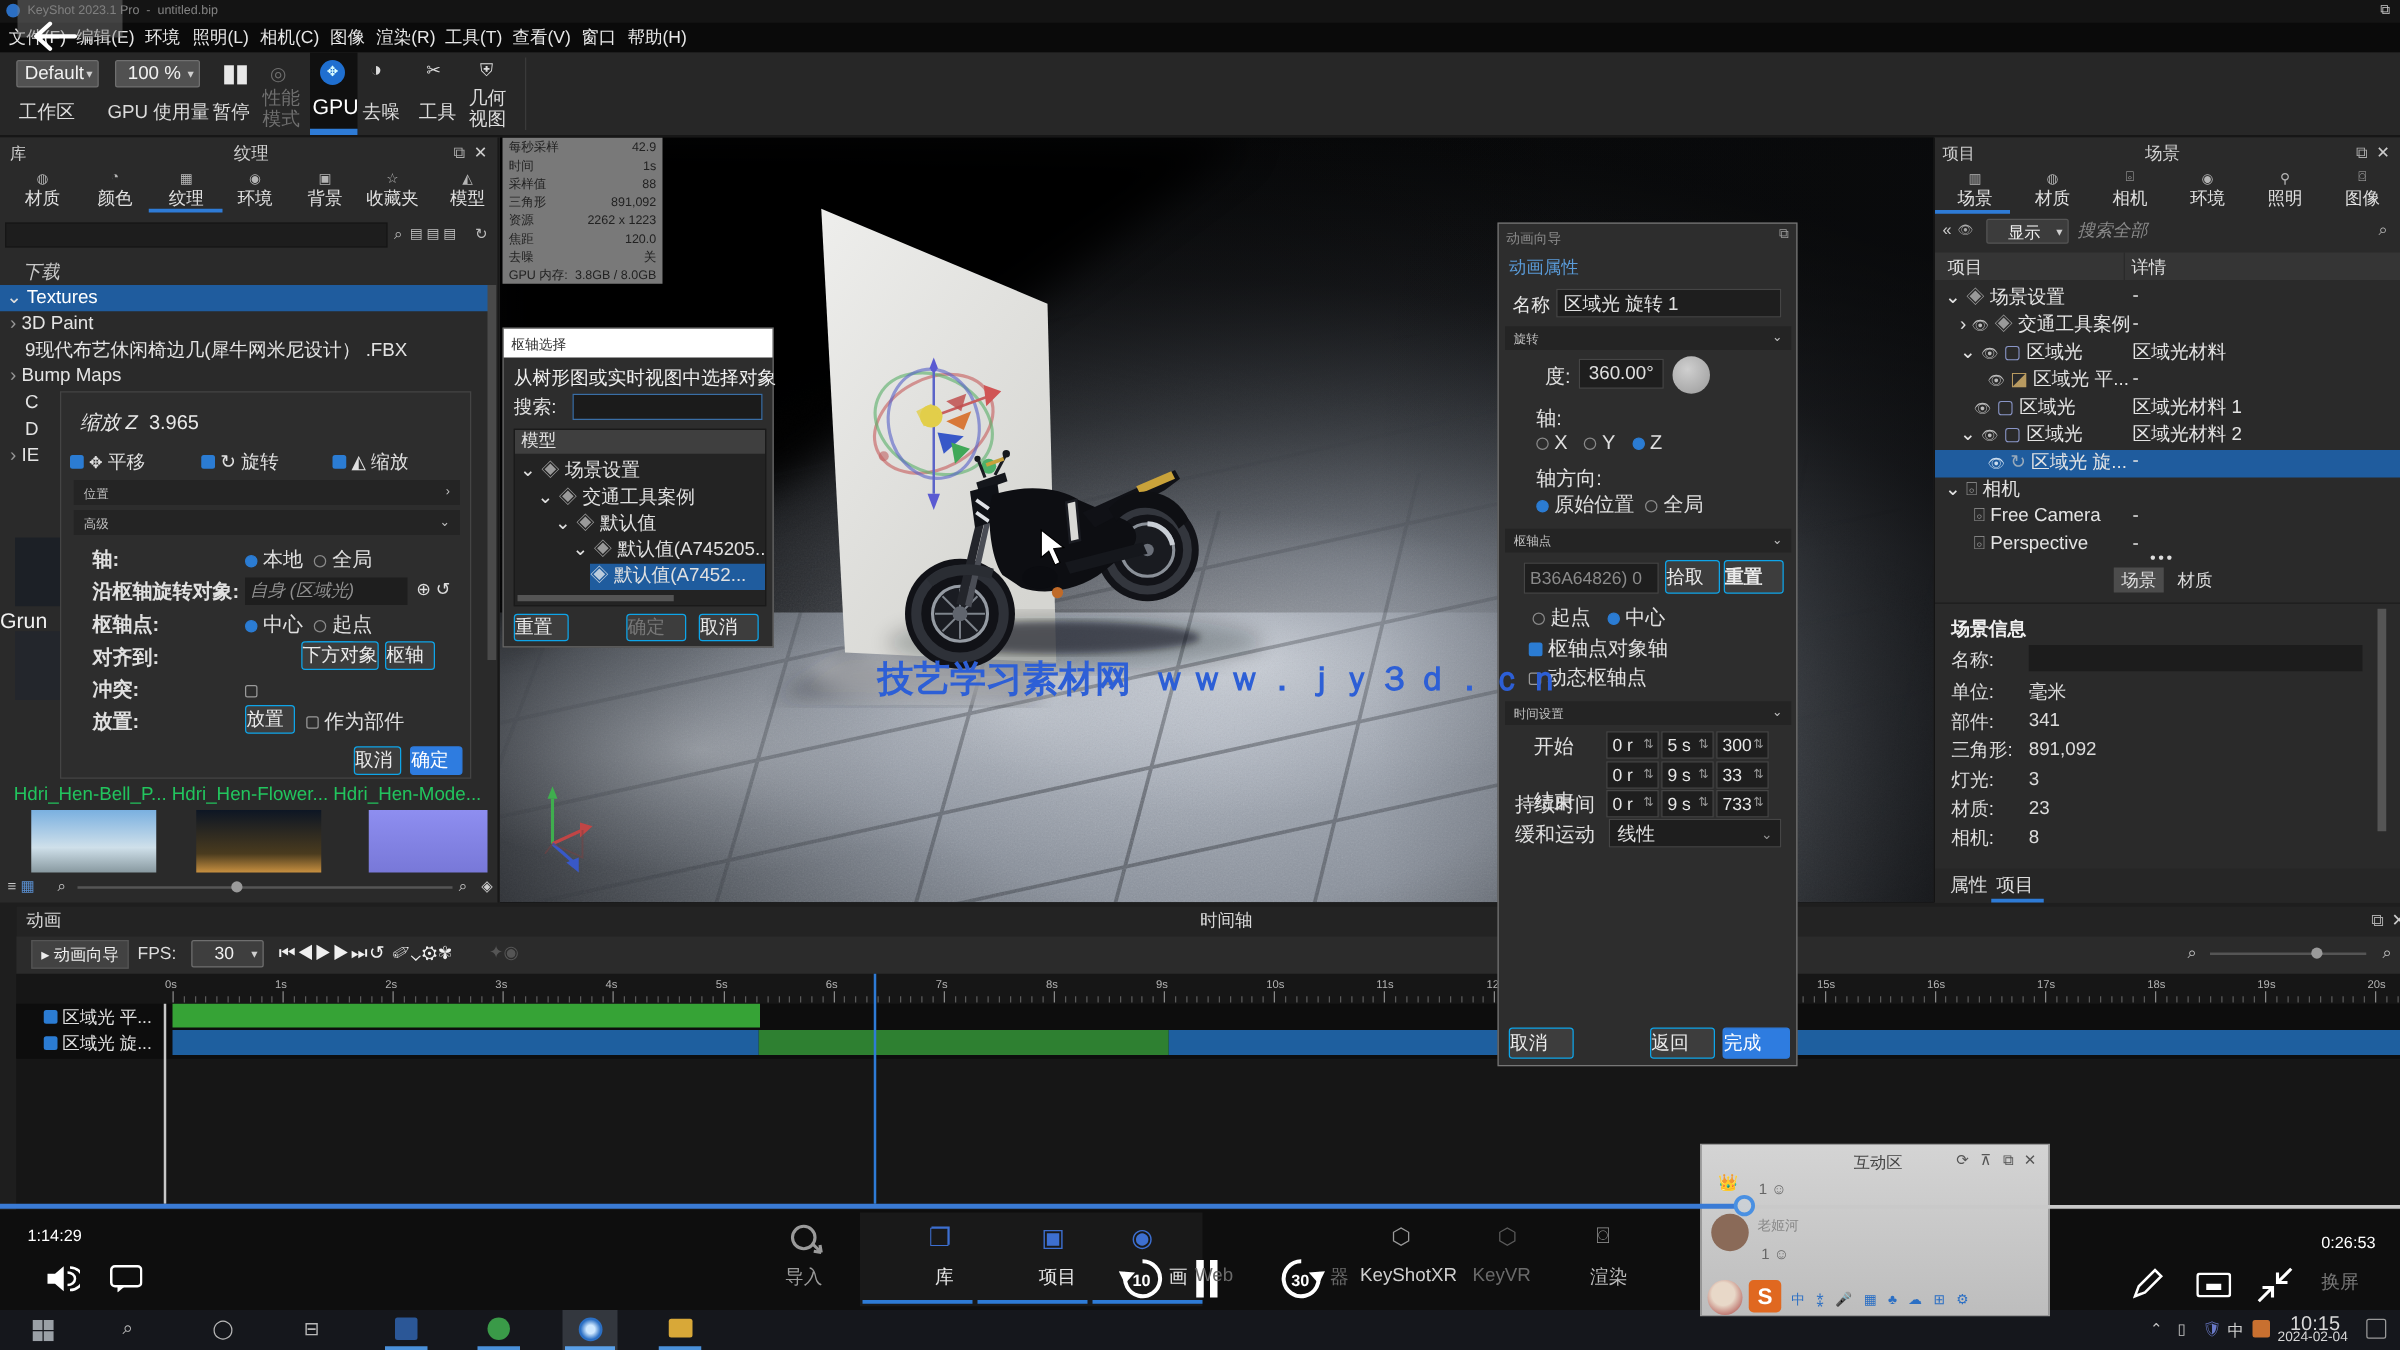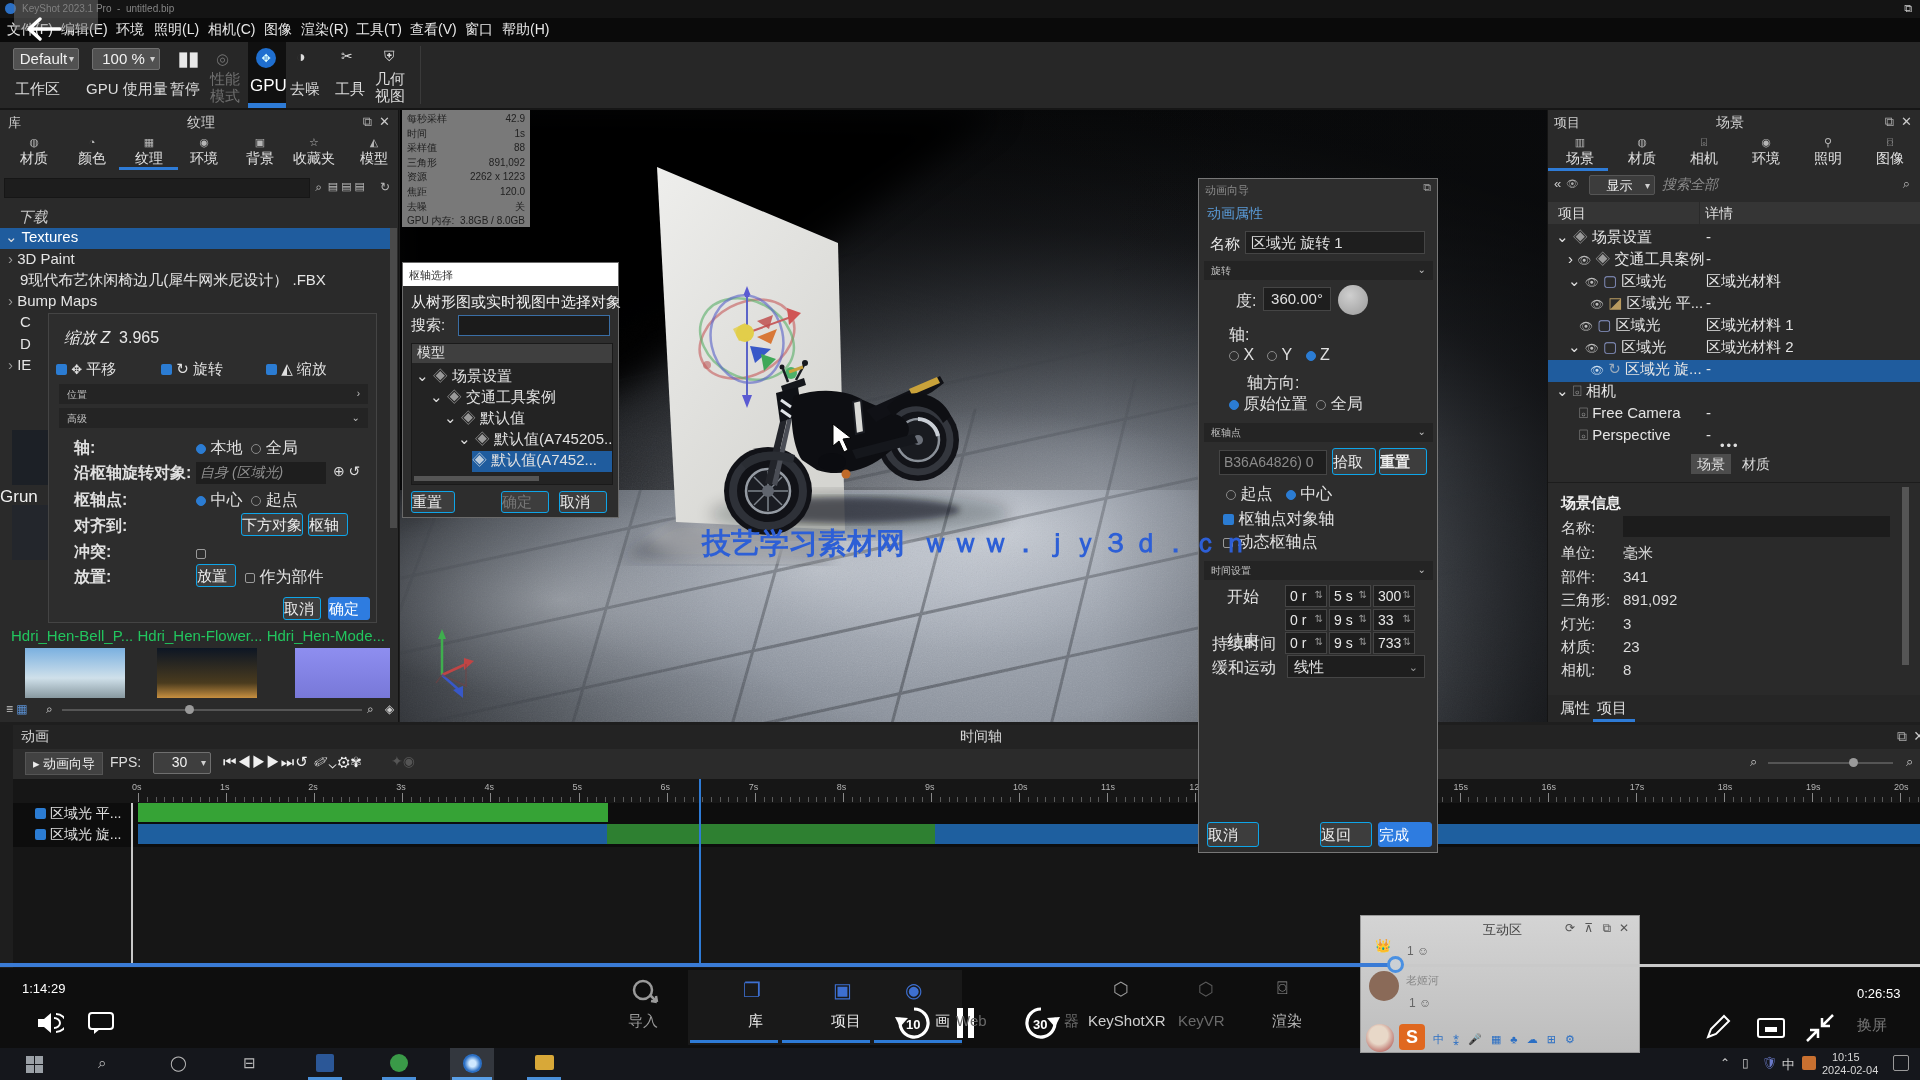--- a/index.html
+++ b/index.html
@@ -472,21 +472,21 @@
   <div class="abs" style="left:46px;top:52px;width:180px;height:23px;background:#1e1e1e;border:1px solid #454545;font-size:15px;padding:2px 5px;">区域光 旋转 1</div>
   <div class="sect" style="left:5px;top:82px;width:229px;height:19px;">
         <span style="position:absolute;left:7px;top:3px;">旋转</span>
         <span style="position:absolute;right:7px;top:3px;">⌄</span>
       </div>
   <div class="abs" style="left:37px;top:112px;font-size:16px;">度:</div>
   <div class="abs" style="left:64px;top:108px;width:68px;height:24px;background:#1e1e1e;border:1px solid #454545;font-size:15px;text-align:center;line-height:22px;">360.00°</div>
   <div class="abs" style="left:139px;top:106px;width:30px;height:30px;border-radius:50%;background:radial-gradient(circle at 40% 35%,#cfcfcf,#9a9a9a);"></div>
   <div class="abs" style="left:30px;top:146px;font-size:16px;">轴:</div>
   <div class="abs" style="left:30px;top:167px;font-size:16px;"><span class="rad"></span> X&nbsp;&nbsp;&nbsp;<span class="rad"></span> Y&nbsp;&nbsp;&nbsp;<span class="radon"></span> Z</div>
-  <div class="abs" style="left:48px;top:194px;font-size:16px;">轴方向:</div>
+  <div class="abs" style="left:30px;top:194px;font-size:16px;">轴方向:</div>
   <div class="abs" style="left:30px;top:215px;font-size:16px;"><span class="radon"></span> 原始位置&nbsp;&nbsp;<span class="rad"></span> 全局</div>
   <div class="sect" style="left:5px;top:244px;width:229px;height:19px;">
         <span style="position:absolute;left:7px;top:3px;">枢轴点</span>
         <span style="position:absolute;right:7px;top:3px;">⌄</span>
       </div>
   <div class="abs" style="left:20px;top:271px;width:108px;height:25px;background:#1e1e1e;border:1px solid #454545;font-size:14px;color:#8a8a8a;padding:3px 4px;">B36A64826) 0</div>
   <div class="btn" style="left:133px;top:269px;width:44px;height:27px;line-height:25px;">拾取</div>
   <div class="btn" style="left:180px;top:269px;width:48px;height:27px;line-height:25px;font-weight:bold;">重置</div>
   <div class="abs" style="left:27px;top:305px;font-size:16px;"><span class="rad"></span> 起点&nbsp;&nbsp;&nbsp;<span class="radon"></span> 中心</div>
   <div class="abs" style="left:24px;top:330px;font-size:16px;"><span class="chk"></span> 枢轴点对象轴</div>
@@ -877,21 +877,21 @@
   <div class="abs" style="left:535px;top:7px;width:19px;height:15px;background:#d8a838;border-radius:2px;"></div>
   <div class="abs" style="left:308px;top:29px;width:34px;height:3px;background:#4a90d9;"></div>
   <div class="abs" style="left:382px;top:29px;width:34px;height:3px;background:#4a90d9;"></div>
   <div class="abs" style="left:452px;top:29px;width:40px;height:3px;background:#5aa0e8;"></div>
   <div class="abs" style="left:527px;top:29px;width:34px;height:3px;background:#4a90d9;"></div>
   <div class="abs" style="left:1720px;top:8px;color:#c8c8c8;font-size:12px;">⌃</div>
   <div class="abs" style="left:1742px;top:8px;color:#c8c8c8;font-size:12px;">▯</div>
   <div class="abs" style="left:1762px;top:8px;color:#6a7ac8;font-size:12px;">🛡</div>
   <div class="abs" style="left:1782px;top:8px;color:#d0d0d0;font-size:13px;">中</div>
   <div class="abs" style="left:1802px;top:8px;width:14px;height:14px;background:#c87030;border-radius:2px;"></div>
-  <div class="abs" style="left:1832px;top:3px;color:#d8d8d8;font-size:11px;">10:15</div>
+  <div class="abs" style="left:1832px;top:3px;color:#d8d8d8;font-size:16px;">10:15</div>
   <div class="abs" style="left:1822px;top:16px;color:#d8d8d8;font-size:11px;">2024-02-04</div>
   <div class="abs" style="left:1893px;top:7px;width:16px;height:16px;border:1px solid #9a9a9a;border-radius:2px;"></div>
 </div>
 
 </div>
 
 <style>
 .spin { width:42px;height:22px;background:#1e1e1e;border:1px solid #454545;font-size:14px;color:#e8e8e8;padding:2px 12px 0 4px; }
 .spin::after { content:"⇅"; position:absolute; right:3px; top:3px; font-size:10px; color:#999; }
 </style>

